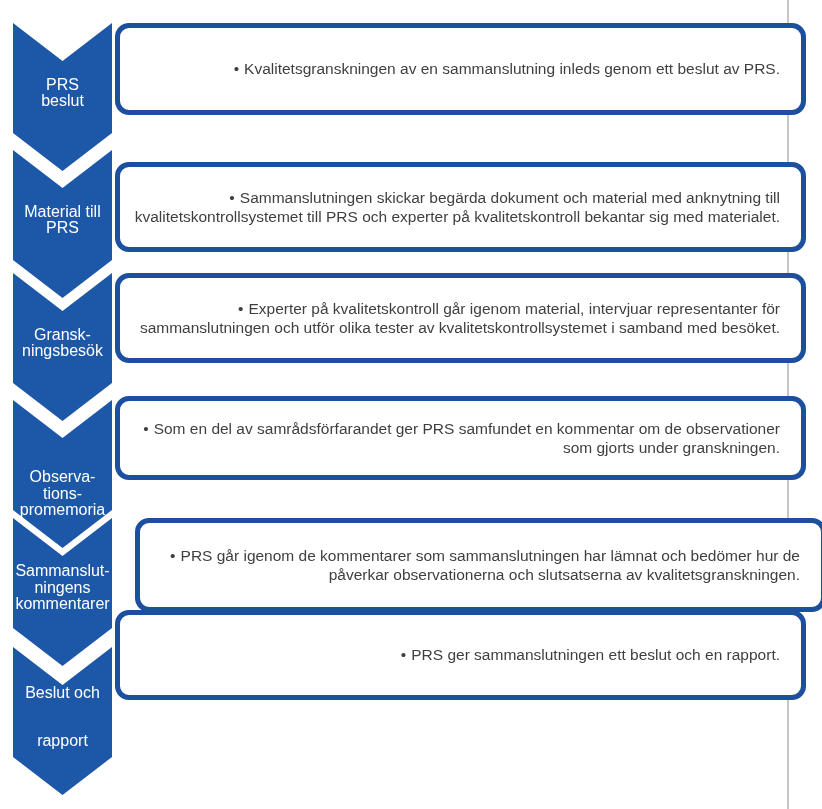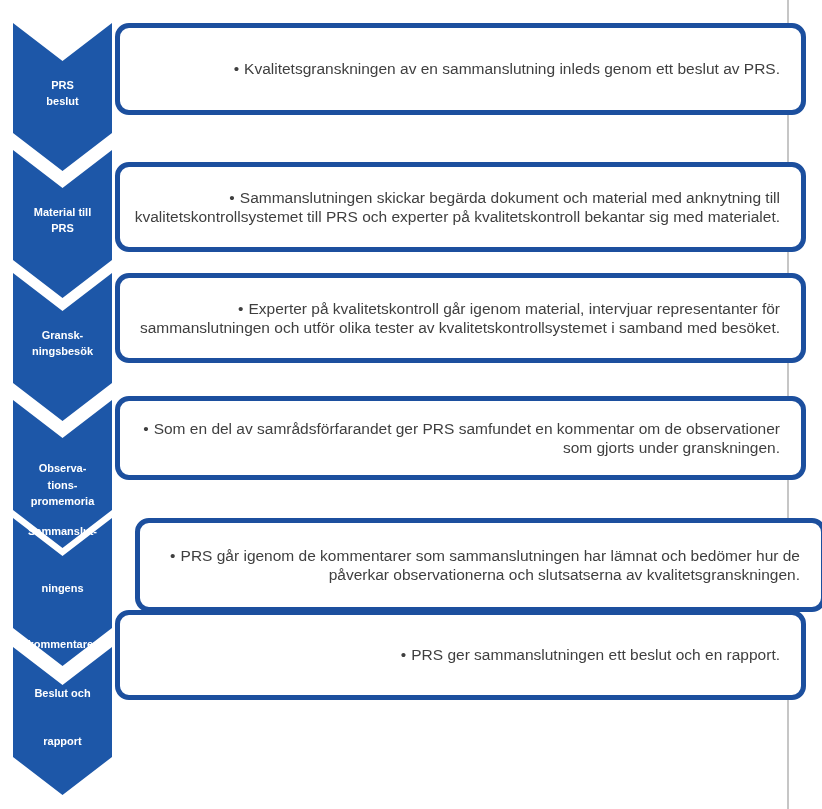--- a/index.html
+++ b/index.html
@@ -42,25 +42,24 @@
     position: absolute;
     left: 13px;
     width: 99px;
     height: 92px;
     z-index: 2;
     display: flex;
     flex-direction: column;
     justify-content: center;
     align-items: center;
     color: var(--label-text);
-    font-size: 11px;
+    font-size: 16px;
     line-height: 16.5px;
     text-align: center;
     white-space: nowrap;
-    font-weight: bold;
   }
   .box {
     position: absolute;
     left: 115px;
     width: 691px;
     background: var(--bg);
     border: 5px solid var(--border-blue);
     border-radius: 14px;
     z-index: 2;
     display: flex;
@@ -117,35 +116,35 @@
       </div>
   <div class="box" style="top: 273px; height: 90px;">
     <div class="box-text">
       <span class="bullet">•</span><span class="desc">Experter på kvalitetskontroll går igenom material, intervjuar representanter för sammanslutningen och utför olika tester av kvalitetskontrollsystemet i samband med besöket.</span>
     </div>
   </div>
 
   <svg class="chevron" viewBox="0 0 99 148" preserveAspectRatio="none" style="top: 400px;">
     <polygon points="0,0 49.5,38 99,0 99,110 49.5,148 0,110"></polygon>
   </svg>
-  <div class="chevron-label" style="top: 439px;">
+  <div class="chevron-label" style="top: 448px;">
         <div>Observa-</div>
         <div>tions-</div>
         <div>promemoria</div>
       </div>
   <div class="box" style="top: 396px; height: 84px;">
     <div class="box-text">
       <span class="bullet">•</span><span class="desc">Som en del av samrådsförfarandet ger PRS samfundet en kommentar om de observationer som gjorts under granskningen.</span>
     </div>
   </div>
 
   <svg class="chevron" viewBox="0 0 99 148" preserveAspectRatio="none" style="top: 518px;">
     <polygon points="0,0 49.5,38 99,0 99,110 49.5,148 0,110"></polygon>
   </svg>
-  <div class="chevron-label" style="top: 542px; gap: 40px;">
+  <div class="chevron-label" style="top: 542px;">
         <div>Sammanslut-</div>
         <div>ningens</div>
         <div>kommentarer</div>
       </div>
   <div class="box" style="top: 518px; height: 94px; margin-left: 20px;">
     <div class="box-text">
       <span class="bullet">•</span><span class="desc">PRS går igenom de kommentarer som sammanslutningen har lämnat och bedömer hur de påverkar observationerna och slutsatserna av kvalitetsgranskningen.</span>
     </div>
   </div>
 

